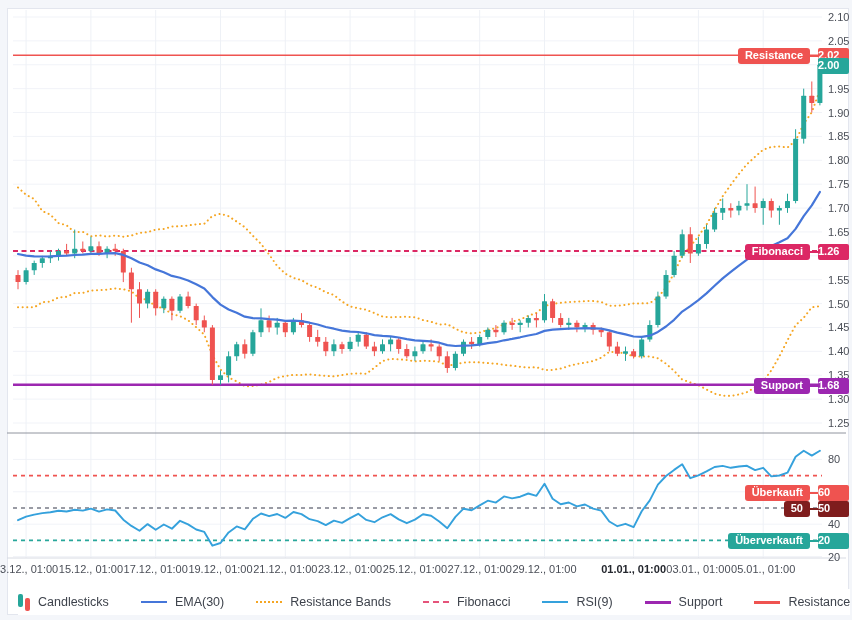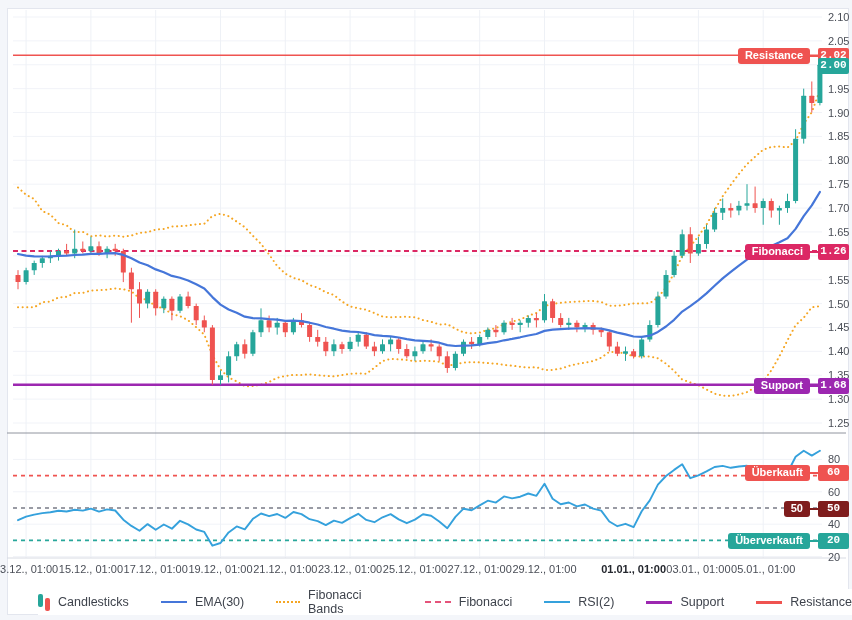--- a/index.html
+++ b/index.html
@@ -7,28 +7,28 @@
        font-family:"Liberation Sans",sans-serif;}
   .frame{position:absolute;left:7px;top:8px;width:840px;height:605px;background:#ffffff;
          border:1px solid #e3e6ee;z-index:1;}
   #chart{position:absolute;left:0;top:0;z-index:2;}
   
   .badge{position:absolute;right:3px;display:flex;align-items:center;z-index:3;height:17px;}
   .badge .pill{color:#fff;font-size:11px;font-weight:bold;line-height:13px;
                padding:1px 7px 2px;border-radius:3px;white-space:nowrap;}
   .badge .conn{width:8px;height:2px;}
   .badge .val{color:#fff;font-size:11px;font-weight:bold;line-height:13px;width:31px;
-              text-align:center;padding:1px 0 2px;border-radius:2px;font-family:Liberation Mono, monospace;}
+              padding:1px 0 2px;border-radius:2px;}
   .red{background:#ef5350;} .teal{background:#26a69a;} .pink{background:#dc2864;}
   .purple{background:#9c27b0;} .gray{background:#7f1d1d;}
   .b-resistance{top:47px;} .b-lastprice{top:57px;} .b-fibonacci{top:243px;}
-  .b-support{top:377px;} .b-overbought{top:464px;} .b-mid{top:500px;} .b-oversold{top:532px;padding-left:20px;}
+  .b-support{top:377px;} .b-overbought{top:484px;} .b-mid{top:500px;} .b-oversold{top:532px;padding-left:20px;}
   
   .legend{position:absolute;left:18px;top:589px;height:26px;display:flex;align-items:center;
-          gap:32px;z-index:3;background:#fff;margin-left:20px;}
+          gap:32px;z-index:3;background:#fff;}
   .litem{display:flex;align-items:center;gap:8px;font-size:12.5px;color:#3e434c;cursor:default;}
   .sw{width:26px;height:0;}
   .sw-candles{display:inline-flex;align-items:flex-start;gap:2px;width:auto;height:17px;}
   .sw-candles .cu{width:5px;height:13px;border-radius:2px;background:#26a69a;}
   .sw-candles .cd{width:5px;height:13px;border-radius:2px;background:#ef5350;margin-top:4px;}
 </style>
 </head>
 <body>
 
 <div class="frame"></div>
@@ -357,29 +357,29 @@
         <span class="cd"></span>
       </span>
       <span>Candlesticks</span>
     </div>
     <div class="litem">
       <span class="sw" style="border-top: 2px solid rgb(69, 118, 217);"></span>
       <span>EMA(30)</span>
     </div>
     <div class="litem">
       <span class="sw" style="border-top: 2px dotted rgb(245, 166, 35);"></span>
-      <span>Fibonacci Bands</span>
+      <span>Resistance Bands</span>
     </div>
     <div class="litem">
       <span class="sw" style="border-top: 2px dashed rgb(229, 83, 122);"></span>
       <span>Fibonacci</span>
     </div>
     <div class="litem">
       <span class="sw" style="border-top: 2px solid rgb(53, 161, 220);"></span>
-      <span>RSI(2)</span>
+      <span>RSI(9)</span>
     </div>
     <div class="litem">
       <span class="sw" style="border-top: 3px solid rgb(156, 39, 176);"></span>
       <span>Support</span>
     </div>
     <div class="litem">
       <span class="sw" style="border-top: 3px solid rgb(239, 83, 80);"></span>
       <span>Resistance</span>
     </div>
   </div>

